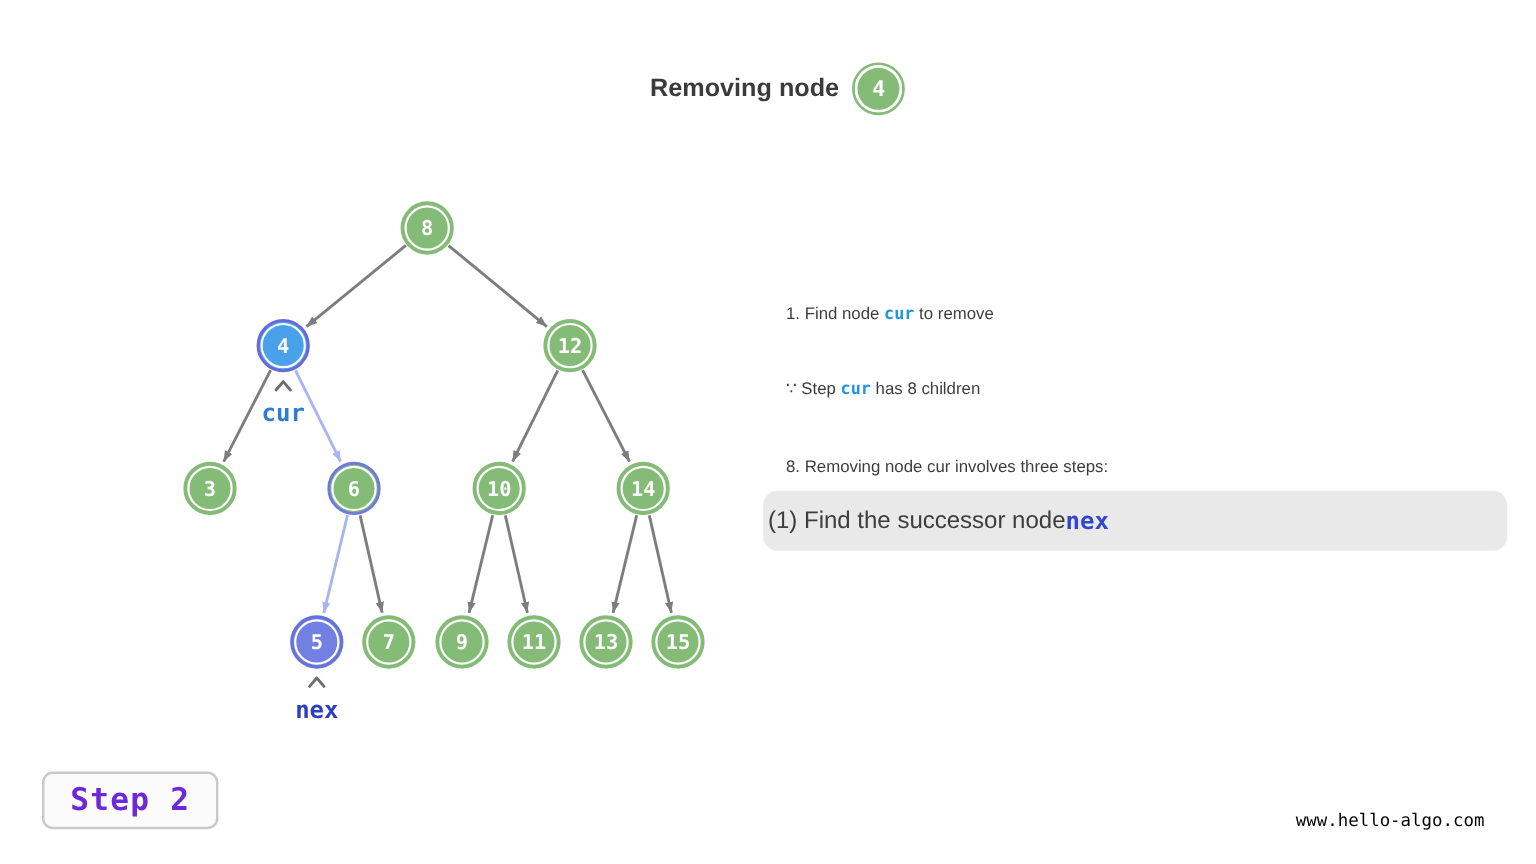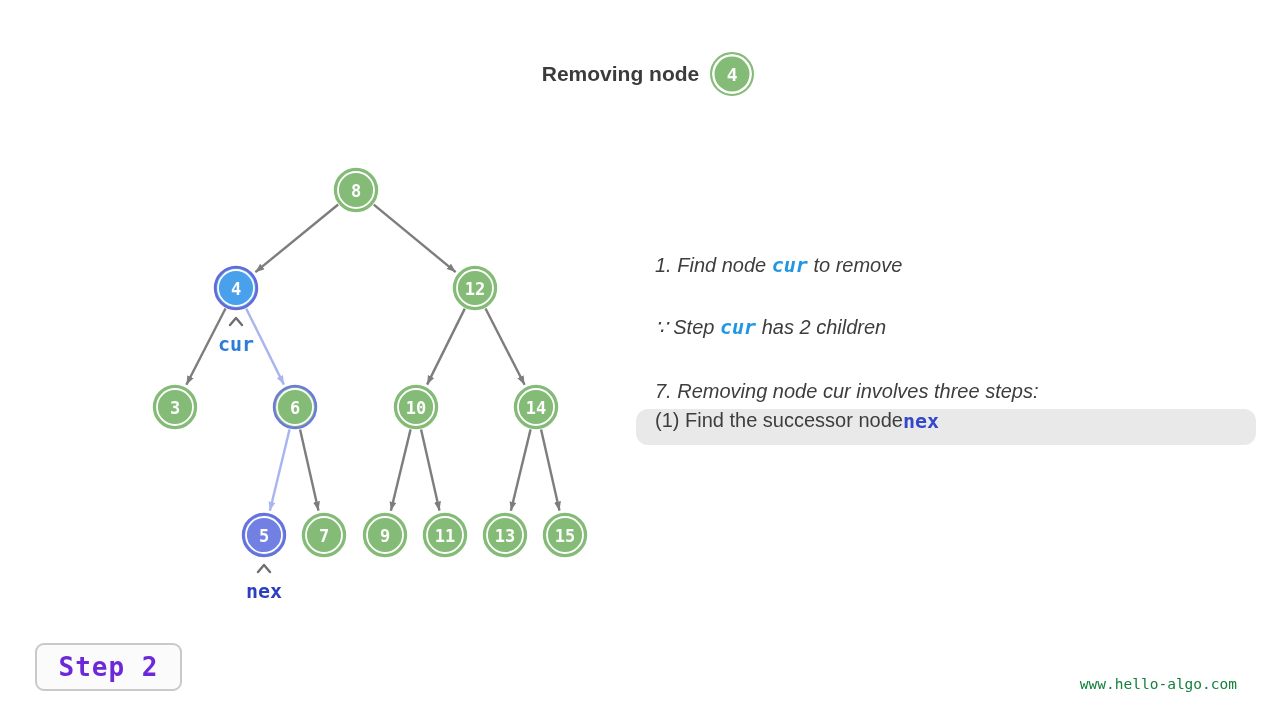--- a/index.html
+++ b/index.html
@@ -15,44 +15,44 @@
   }
   .title-node{
     width:40px;height:40px;border-radius:50%;
     background:#84bb77;border:2px solid #84bb77;
     box-shadow:inset 0 0 0 2.5px #ffffff;
     display:flex;align-items:center;justify-content:center;
     color:#ffffff;font-family:"DejaVu Sans Mono",monospace;
     font-weight:bold;font-size:18px;
   }
   #tree-svg{position:absolute;left:0;top:0;}
-  .note{position:absolute;font-size:20px;color:#3d3d3d;white-space:nowrap;font-style:italic;}
+  .note{position:absolute;font-size:14px;color:#3d3d3d;white-space:nowrap;}
   .kw{font-family:"DejaVu Sans Mono",monospace;font-weight:bold;}
   .kw-cur{color:#2196e3;}
   .kw-nex{color:#3347cb;}
   .note1{left:655px;top:253px;}
   .note2{left:655px;top:315px;}
   .note3{left:655px;top:380px;}
   .note4box{
-    position:absolute;left:636px;top:409px;width:620px;height:36px;
+    position:absolute;left:636px;top:409px;width:620px;height:50px;
     background:#e9e9e9;border-radius:12px;
-    display:flex;padding-left:19px;box-sizing:border-box;
+    display:flex;align-items:center;padding-left:4px;box-sizing:border-box;
     font-size:20px;color:#3d3d3d;white-space:nowrap;
   }
   .step-badge{
     position:absolute;left:35px;top:643px;width:147px;height:48px;
     border:2px solid #c9c9c9;border-radius:9px;background:#fbfbfb;
     box-sizing:border-box;display:flex;align-items:center;justify-content:center;
     font-family:"DejaVu Sans Mono",monospace;font-weight:bold;
     font-size:26px;color:#6d28d9;letter-spacing:1px;
   }
   .watermark{
     position:absolute;right:43px;top:676px;
     font-family:"DejaVu Sans Mono",monospace;
-    font-size:14.5px;color:#15803d;
+    font-size:14.5px;color:#000000;
   }
 </style>
 </head>
 <body>
 
 <div class="title-row">
   <span>Removing node</span>
   <span class="title-node">
       <span>4</span>
     </span>
@@ -149,23 +149,23 @@
       <text x="236" y="351" text-anchor="middle" fill="#2d7cd6" font-size="20" font-weight="bold" font-family="&quot;DejaVu Sans Mono&quot;, monospace">cur</text>
     </g>
     <g>
       <polyline points="258,572 264,565 270,572" fill="none" stroke="#6e6e6e" stroke-width="2.4" stroke-linecap="round" stroke-linejoin="round"></polyline>
       <text x="264" y="598" text-anchor="middle" fill="#2b3fc1" font-size="20" font-weight="bold" font-family="&quot;DejaVu Sans Mono&quot;, monospace">nex</text>
     </g>
   </svg>
 
 <div class="note note1"><span>1. Find node </span><span class="kw kw-cur">cur</span><span> to remove</span></div>
 
-<div class="note note2"><span>∵ Step </span><span class="kw kw-cur">cur</span><span> has 2 children</span></div>
+<div class="note note2"><span>∵ Step </span><span class="kw kw-cur">cur</span><span> has 8 children</span></div>
 
-<div class="note note3">7. Removing node cur involves three steps:</div>
+<div class="note note3">8. Removing node cur involves three steps:</div>
 
 <div class="note4box">
     <span>(1) Find the successor node </span>
     <span class="kw kw-nex">nex</span>
   </div>
 
 <div class="step-badge">Step 2</div>
 
 <div class="watermark">www.hello-algo.com</div>
 

